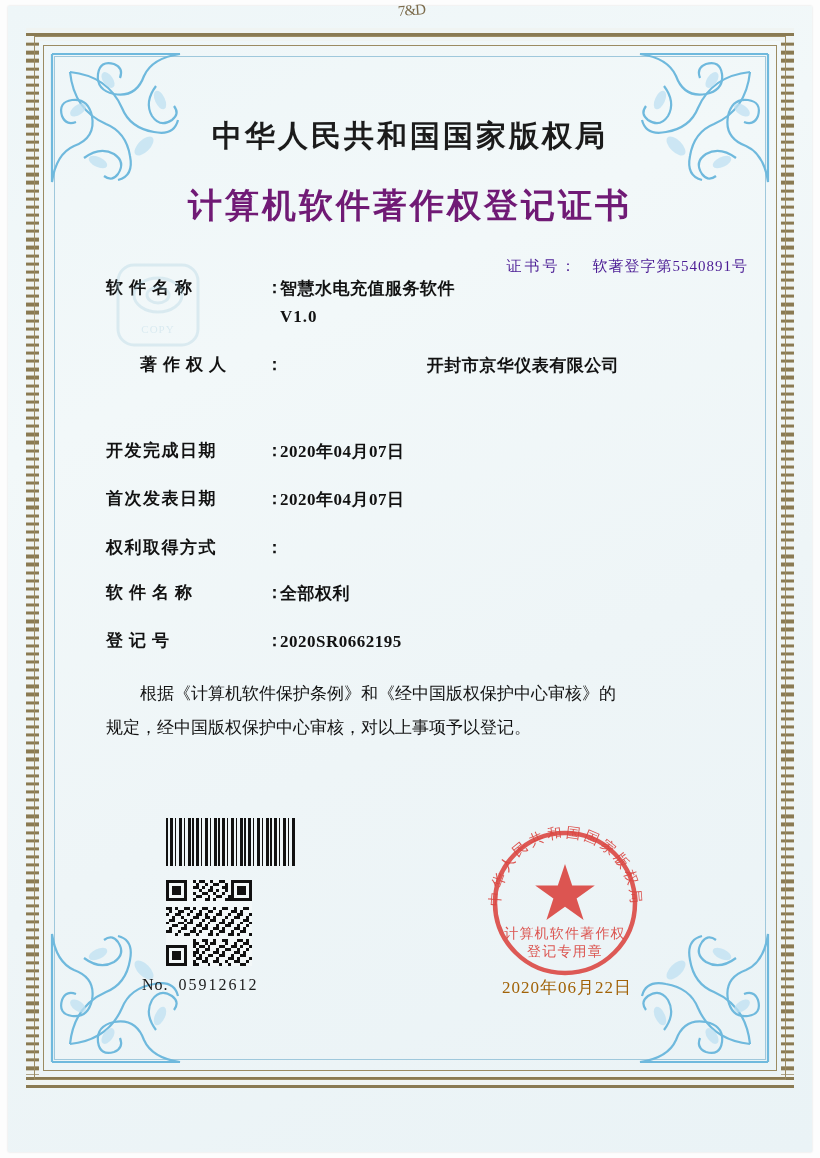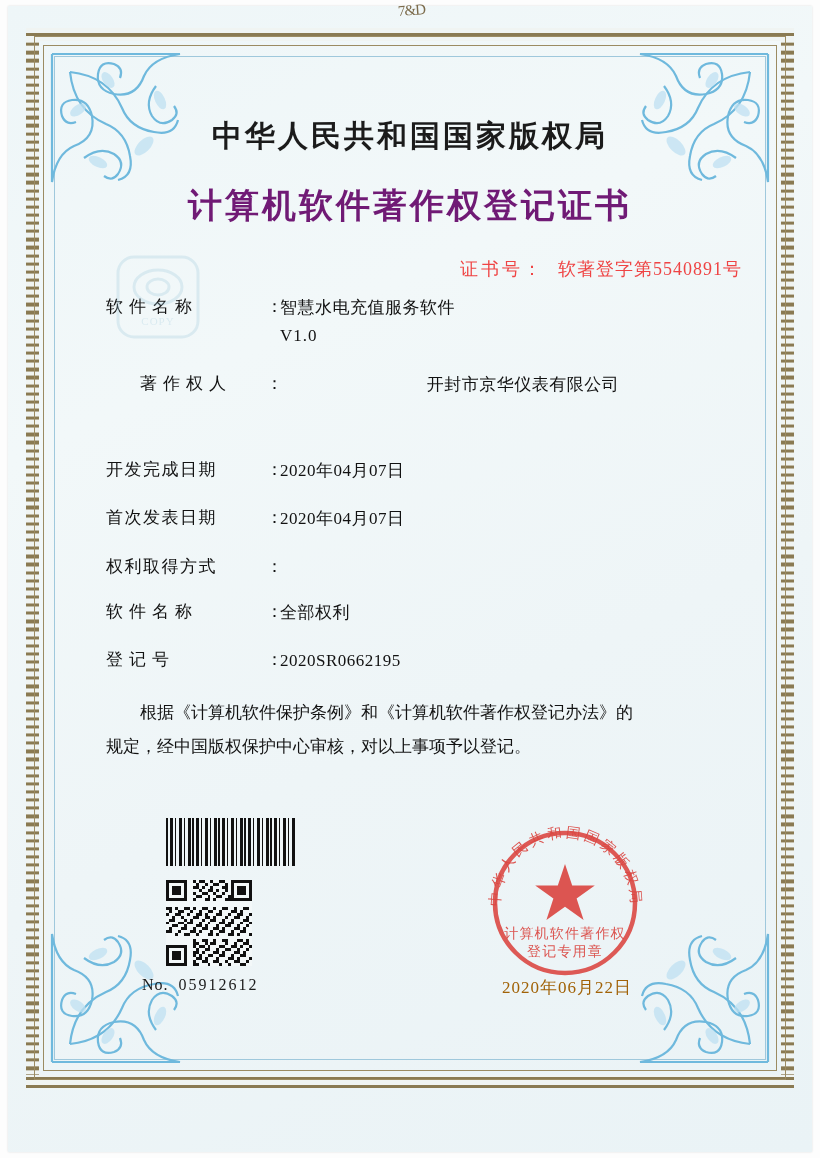--- a/index.html
+++ b/index.html
@@ -124,39 +124,39 @@
     letter-spacing: 3px;
     color: #701a75;
     margin-top: 26px;
     font-weight: bold;
     font-family: "DejaVu Serif", "Liberation Serif", serif;
   }
 
   .cert-no {
     margin-top: 28px;
     text-align: right;
-    padding-right: 24px;
-    font-size: 18px;
-    color: #ef4444;
+    padding-right: 18px;
+    font-size: 15px;
+    color: #4c1d95;
     letter-spacing: 1px;
   }
   .cert-no .lbl { letter-spacing: 3px; }
   .cert-no .val { margin-left: 14px; }
 
   
   .watermark {
     position: absolute;
     left: 58px;
-    top: 195px;
+    top: 203px;
     width: 92px;
     height: 92px;
     opacity: 0.28;
   }
 
-  .field-block { margin-top: 14px; padding-left: 52px; }
+  .field-block { margin-top: 0; padding-left: 52px; font-weight: bold; }
 
   .field {
     display: flex;
     align-items: flex-start;
     font-size: 17px;
     color: #121212;
     margin-bottom: 22px;
   }
   .field .key {
     width: 160px;
@@ -399,21 +399,21 @@
 
       <div class="field">
         <span class="key">登记号</span>
         <span class="colon">：</span>
         <span class="val">2020SR0662195</span>
       </div>
 
     </div>
 
     <div class="para">
-      <span class="indent"></span><span>根据《计算机软件保护条例》和《计算机软件著作权登记办法》的</span><br>
+      <span class="indent"></span><span>根据《计算机软件保护条例》和《经中国版权保护中心审核》的</span><br>
       <span>规定，经中国版权保护中心审核，对以上事项予以登记。</span>
     </div>
 
     <div class="barcode"></div>
 
     <div class="qr">
       <svg width="86" height="86" viewBox="0 0 29 29" shape-rendering="crispEdges">
         <rect width="29" height="29" fill="#f3f8f9"></rect>
         <g fill="#111">
           <rect x="0" y="0" width="7" height="7"></rect>

